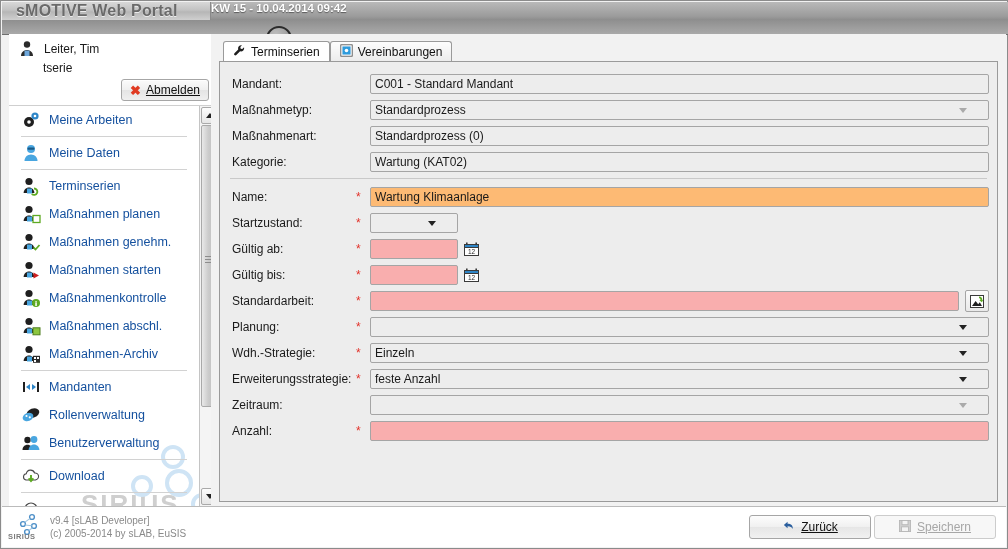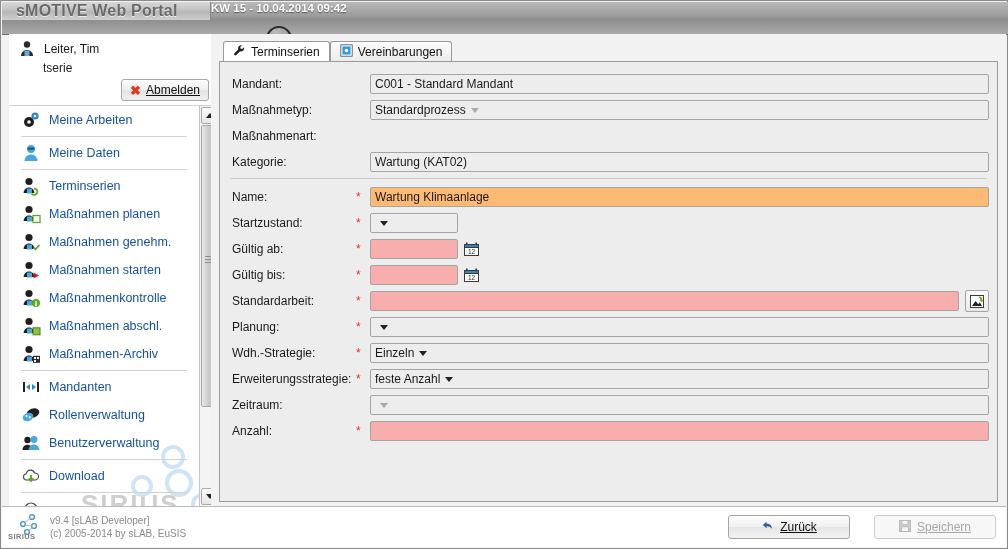--- a/index.html
+++ b/index.html
@@ -91,37 +91,37 @@
     background:#ededed;border:1px solid #9a9a9a;box-sizing:border-box;padding:10px 8px 8px 8px;}
 
   .row{display:flex;align-items:center;height:24px;margin-bottom:2px;}
   .lab{width:128px;flex:0 0 128px;font-size:12px;color:#1a1a1a;padding-left:4px;box-sizing:border-box;}
   .star{width:14px;flex:0 0 14px;color:#e2322a;font-size:12px;line-height:1;text-align:left;}
   .fld{flex:1;height:20px;box-sizing:border-box;border:1px solid #a5a5a5;border-radius:2px;
     background:#ededed;font-size:12px;color:#1a1a1a;display:flex;align-items:center;padding:0 4px;}
   .fld.white{background:#fdba74;}
   .fld.req{background:#f9aeae;border-color:#a5a5a5;}
   .fld.disabled{background:#ededed;color:#8a8a8a;}
-  .fld.sel{padding-right:16px;justify-content:flex-start;}
+  .fld.sel{padding-right:16px;justify-content:space-between;}
   .caret{width:18px;display:flex;align-items:center;justify-content:center;}
   .caret .tri-dn{border-left:4px solid transparent;border-right:4px solid transparent;border-top:5px solid #222;}
   .caret.dim .tri-dn{border-top-color:#aaaaaa;}
   .fld.small{flex:0 0 88px;}
   .divider{height:1px;background:#c9c9c9;margin:4px 2px 6px 2px;}
   .cal{width:15px;height:14px;margin-left:6px;position:relative;cursor:pointer;flex:0 0 15px;}
   .iconbtn{width:22px;height:20px;margin-left:6px;flex:0 0 22px;border:1px solid #a5a5a5;border-radius:2px;
     background:linear-gradient(to bottom,#fbfbfb,#e9e9e9);display:flex;align-items:center;justify-content:center;cursor:pointer;}
 
   
   .footer{position:absolute;left:1px;right:1px;bottom:1px;height:41px;background:#ffffff;
     border-top:1px solid #bbbbbb;box-sizing:border-box;display:flex;align-items:center;}
   .fleft{width:210px;display:flex;align-items:center;gap:6px;padding-left:6px;box-sizing:border-box;}
   .flogo{width:36px;height:28px;position:relative;flex:0 0 36px;}
   .fver{font-size:10px;color:#8a8a8a;line-height:13px;}
-  .fright{flex:1;display:flex;justify-content:flex-end;align-items:center;gap:24px;padding-right:10px;}
+  .fright{flex:1;display:flex;justify-content:flex-end;align-items:center;gap:3px;padding-right:10px;}
   .fbtn{display:inline-flex;align-items:center;justify-content:center;gap:6px;width:120px;height:22px;
     border:1px solid #a6a6a6;border-radius:3px;font-size:12px;color:#111;cursor:pointer;
     background:linear-gradient(to bottom,#fdfdfd 0%,#f0f0f0 50%,#e6e6e6 51%,#f1f1f1 100%);}
   .fbtn.disabled{color:#a7a7a7;border-color:#cccccc;background:#f7f7f7;cursor:default;}
   .fbtn u{text-decoration:underline;}
 </style>
 </head>
 <body>
 
 <div class="app">
@@ -398,20 +398,23 @@
           <span>Standardprozess</span>
           <span class="caret dim">
               <i class="tri tri-dn"></i>
             </span>
         </div>
       </div>
 
       <div class="row">
         <div class="lab">Maßnahmenart:</div>
         <div class="star"></div>
+        <div class="fld">
+          <span>Standardprozess (0)</span>
+        </div>
       </div>
 
       <div class="row">
         <div class="lab">Kategorie:</div>
         <div class="star"></div>
         <div class="fld">
           <span>Wartung (KAT02)</span>
         </div>
       </div>
 

